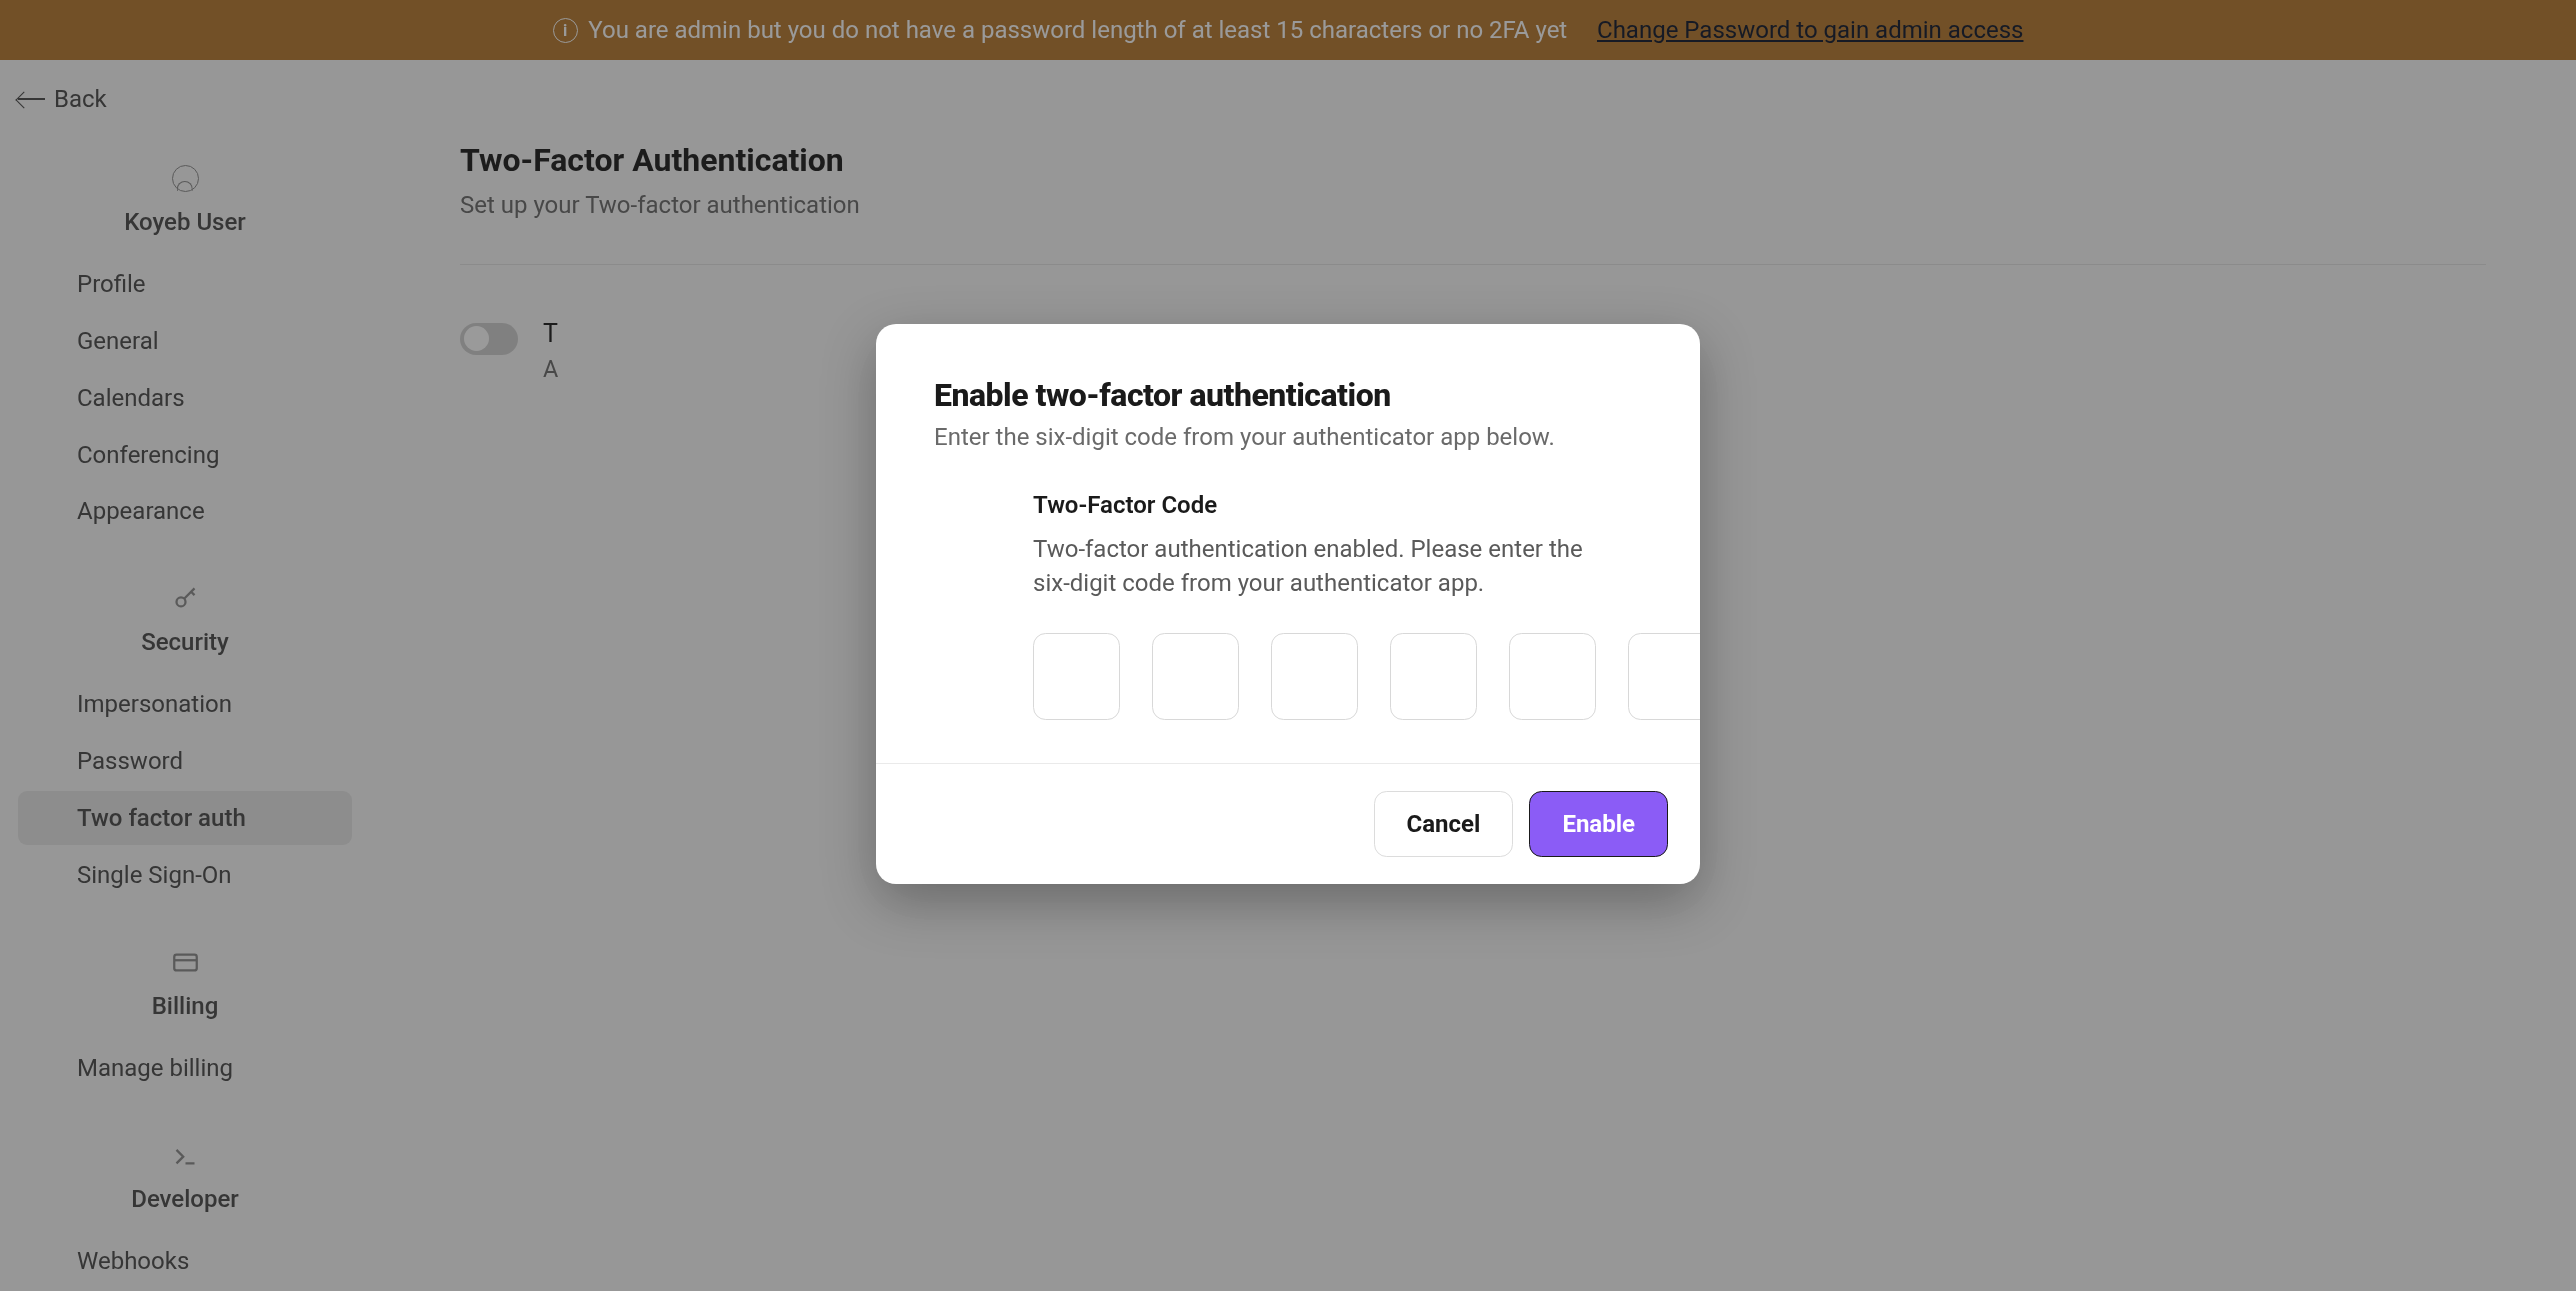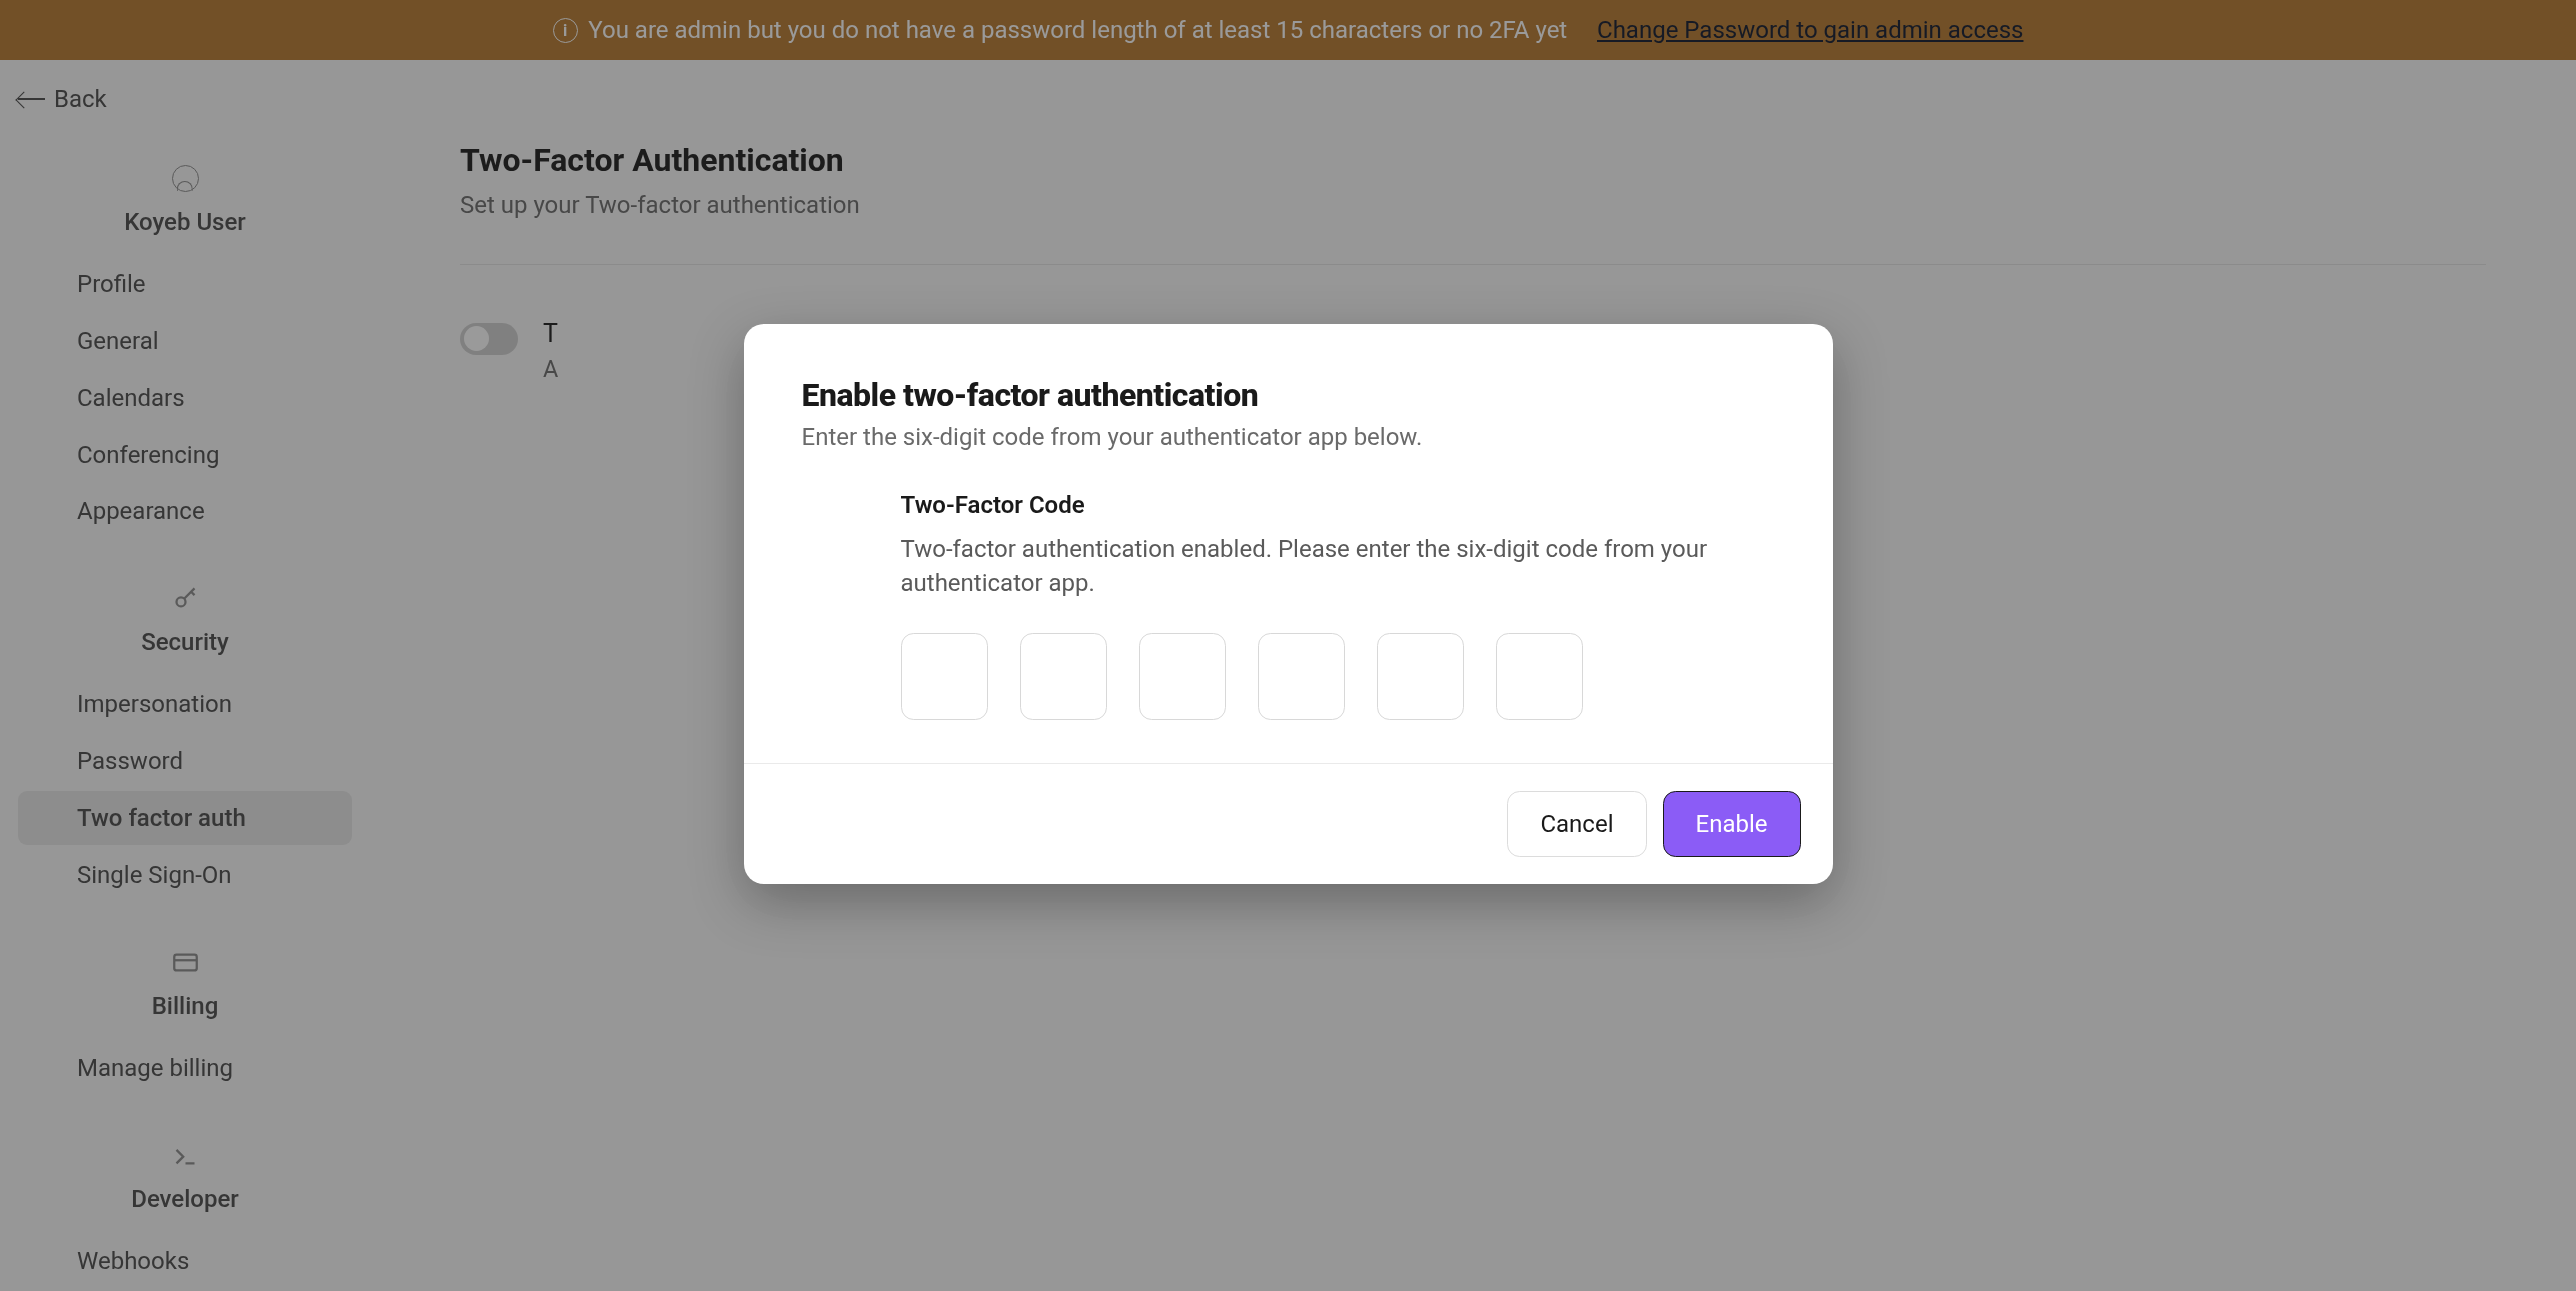--- a/index.html
+++ b/index.html
@@ -182,21 +182,21 @@
       position: fixed;
       inset: 0;
       background: rgba(30,30,30,0.45);
       display: flex;
       align-items: flex-start;
       justify-content: center;
       padding-top: 324px;
     }
     .modal {
       background: #fff;
-      width: 1089px;
+      width: 824px;
       border-radius: 20px;
       overflow: hidden;
       box-shadow: 0 18px 54px rgba(0,0,0,0.3);
     }
     .modal-body {
       padding: 52px 58px 43px 58px;
     }
     .modal-title {
       font-size: 32px;
       font-weight: 800;
@@ -242,21 +242,21 @@
       border-top: 0.9px solid #eaeaea;
       padding: 27px 32px;
       display: flex;
       justify-content: flex-end;
       gap: 16px;
     }
     .btn {
       padding: 18px 32px;
       border-radius: 12.6px;
       font-size: 24px;
-      font-weight: 400;
+      font-weight: 700;
       cursor: pointer;
     }
     .btn-secondary {
       background: #fff;
       border: 1.8px solid #dcdcdc;
       color: #1a1a1a;
     }
     .btn-primary {
       background: #8b5cf6;
       border: 1.8px solid #1a1a1a;

